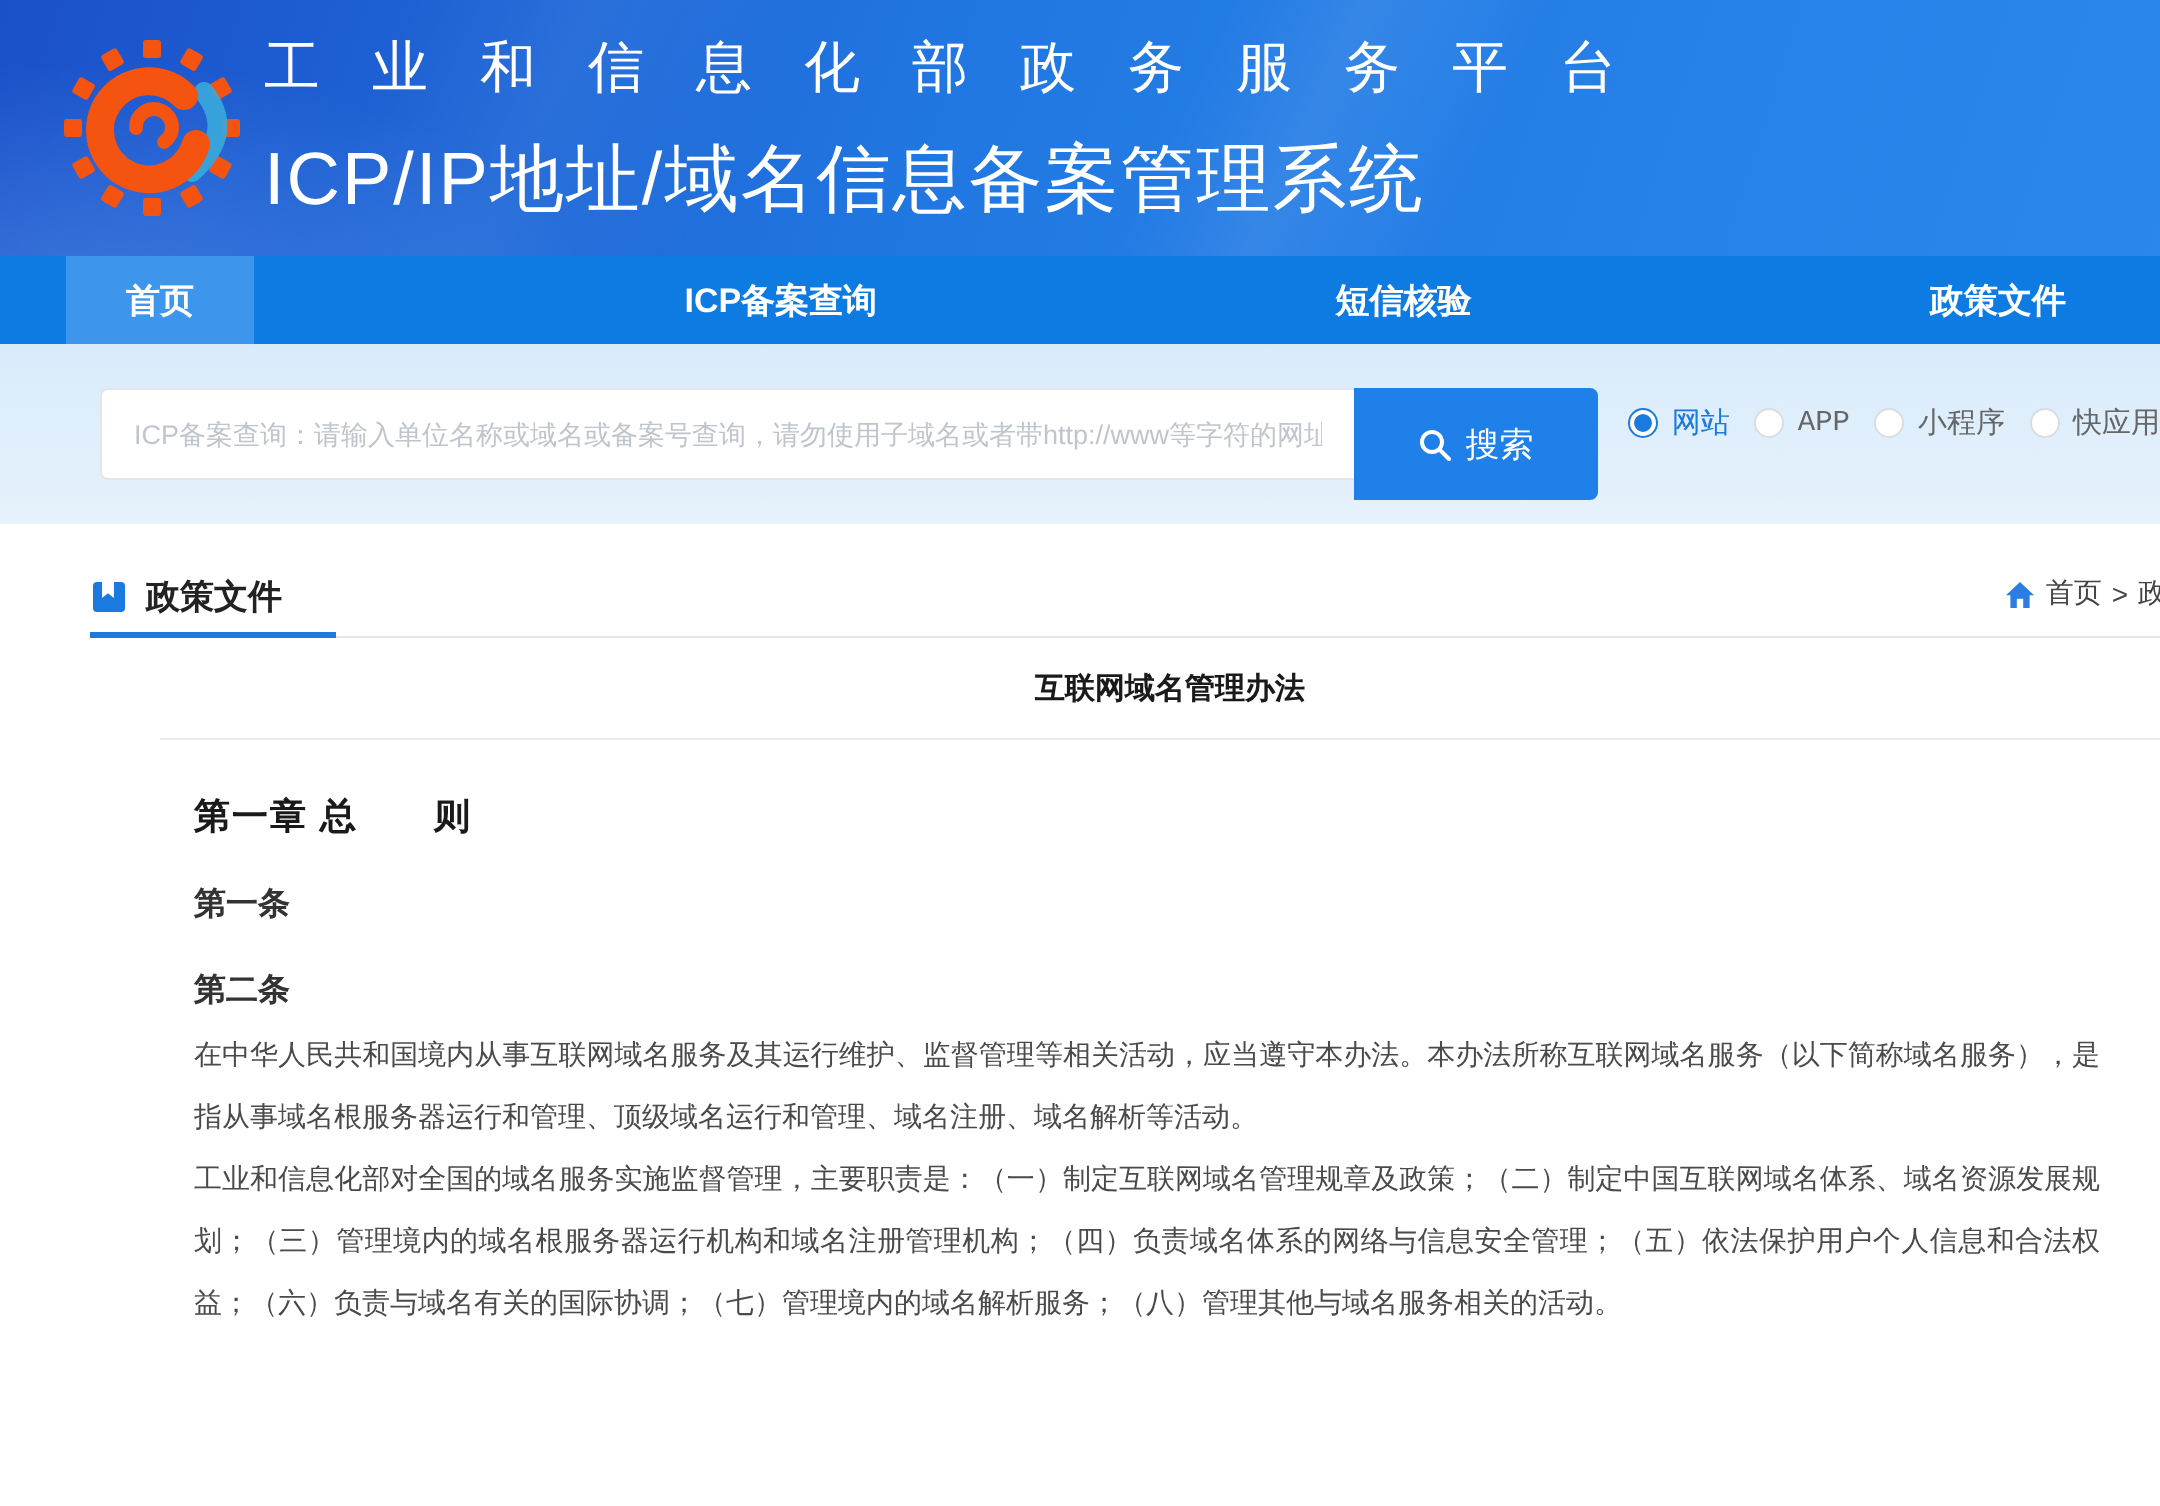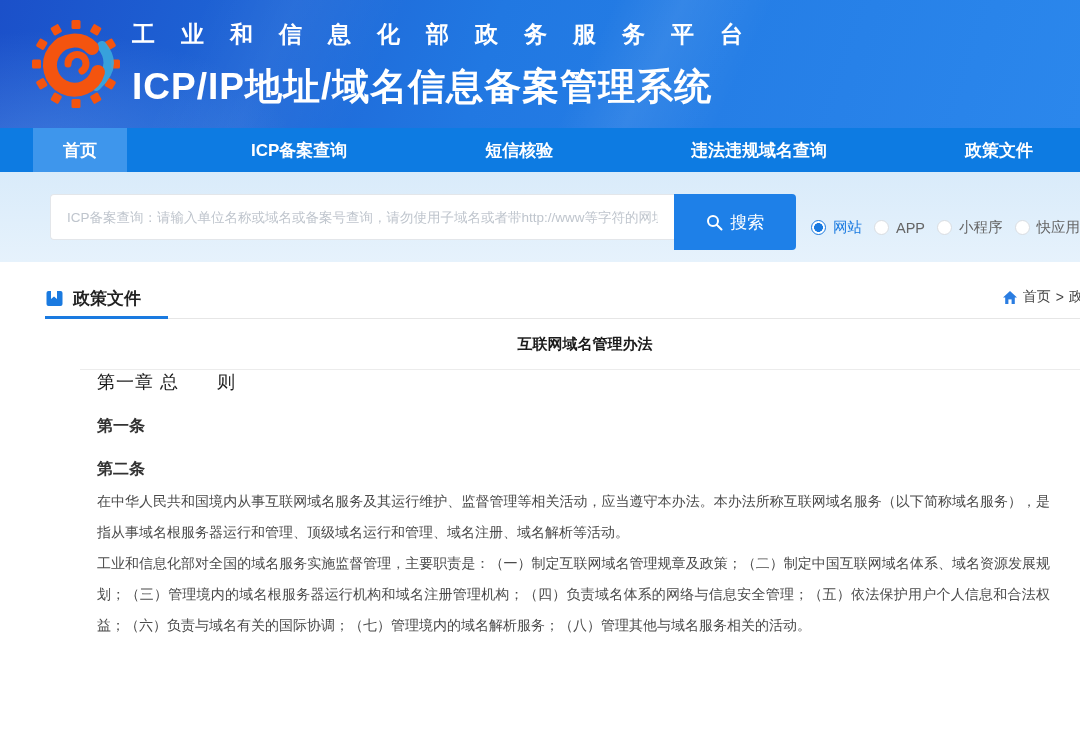--- a/index.html
+++ b/index.html
@@ -11,43 +11,43 @@
     background:linear-gradient(108deg,#1b50c9 0%,#2178e2 45%,#2b87ec 100%);
     display:flex; align-items:center; overflow:hidden; }
   .hdr::before { content:""; position:absolute; inset:0; pointer-events:none;
     background:
       linear-gradient(115deg, rgba(255,255,255,0) 54%, rgba(255,255,255,.08) 60%, rgba(255,255,255,0) 68%),
       linear-gradient(115deg, rgba(255,255,255,0) 18%, rgba(255,255,255,.05) 26%, rgba(255,255,255,0) 36%),
       radial-gradient(ellipse 420px 200px at 4% 118%, rgba(140,200,255,.28), rgba(140,200,255,0) 60%); }
   .logo { position:relative; margin:0 8px 0 28px; width:96px; height:104px;
     display:flex; align-items:center; justify-content:center; }
   .hdr-text { position:relative; padding-top:2px; }
-  .platform { color:#fff; font-size:23px; letter-spacing:26px; white-space:nowrap;
-    margin-bottom:12px; font-weight:700; }
-  .system { color:#fff; font-size:37px; letter-spacing:1px; white-space:nowrap; font-weight:700; }
+  .platform { color:#fff; font-size:28px; letter-spacing:26px; white-space:nowrap;
+    margin-bottom:12px; font-weight:400; }
+  .system { color:#fff; font-size:37px; letter-spacing:1px; white-space:nowrap; font-weight:400; }
 
   
   .nav { height:44px; background:#0d7be2; display:flex; align-items:stretch;
     padding:0 33px; justify-content:space-between; }
   .nav-item { display:flex; align-items:center; padding:0 14px; color:#fff;
     font-size:17px; font-weight:700; cursor:pointer; white-space:nowrap; text-decoration:none; }
   .nav-item.active { background:#3e96ec; padding:0 30px; }
 
   
   .search-sec { height:90px; background:linear-gradient(#d9ebfa,#e6f2fc);
     display:flex; align-items:flex-start; padding:22px 0 0 50px; }
   .search-input { width:655px; height:46px; border:1px solid #e3e6ea; border-right:none;
     border-radius:4px 0 0 4px; background:#fff; padding:0 16px; font-size:13.5px;
     color:#333; outline:none; }
   .search-input::placeholder { color:#bfc5cd; }
   .search-btn { width:128px; height:56px; border:none; background:#1e80e8;
     border-radius:0 4px 4px 0; color:#fff; font-size:17px; display:flex;
     align-items:center; justify-content:center; gap:7px; cursor:pointer; }
   .radios { display:flex; gap:12px; margin-left:15px;
-    margin-top:24px; white-space:nowrap; }
+    margin-top:8px; white-space:nowrap;font-family:Liberation Mono, monospace; }
   .radio { display:flex; align-items:center; gap:7px; cursor:pointer; font-size:14.5px; color:#666; }
   .rb { width:15px; height:15px; border-radius:50%; background:#fff;
     border:1px solid #d9dde2; flex:0 0 auto; }
   .radio.sel .rb { border-color:#1a7ae0;
     background:radial-gradient(circle at center,#1a7ae0 0 4.2px,#fff 4.6px); }
   .radio.sel { color:#1a7ae0; }
 
   
   .page { margin-left:45px; width:1080px; position:relative; }
   .sec-head { position:relative; margin-top:18px; height:36px;
@@ -57,21 +57,21 @@
     gap:5px; font-size:14px; color:#444; white-space:nowrap; }
   .crumb a { color:#444; text-decoration:none; cursor:pointer; }
   .head-line { position:relative; height:3px; }
   .head-line .gray { position:absolute; left:0; right:0; bottom:0; height:1px; background:#e6e6e6; }
   .head-line .blue { position:absolute; left:0; bottom:0; width:123px; height:3px; background:#1a7ae0; }
 
   .art-title { margin-top:16px; text-align:center; font-size:15px; font-weight:700; color:#1a1a1a; }
   .title-sep { margin:15px 0 0 35px; width:1012px; border-bottom:1px solid #ececec; }
 
   .art-body { margin-left:52px; width:953px; color:#4a4a4a; }
-  .chapter { font-size:18px; font-weight:400; color:#1a1a1a; letter-spacing:1px; }
+  .chapter { margin-top:26px; font-size:18px; font-weight:700; color:#1a1a1a; letter-spacing:1px; }
   .art-item h3 { margin:22px 0 6px; font-size:16px; font-weight:700; color:#333; }
   .art-item p { font-size:14px; line-height:31px; text-align:justify; color:#4a4a4a; }
 </style>
 </head>
 <body>
 
 <header class="hdr">
   <div class="logo">
     <svg width="96" height="104" viewBox="0 0 96 104">
       <g fill="#f4540f">
@@ -120,21 +120,20 @@
   <div class="hdr-text">
     <div class="platform">工业和信息化部政务服务平台</div>
     <div class="system">ICP/IP地址/域名信息备案管理系统</div>
   </div>
 </header>
 
 <nav class="nav">
   <a class="nav-item active">首页</a>
   <a class="nav-item">ICP备案查询</a>
   <a class="nav-item">短信核验</a>
-  <a class="nav-item">违法违规域名查询</a>
   <a class="nav-item">政策文件</a>
 </nav>
 
 <section class="search-sec">
   <input class="search-input" type="text" placeholder="ICP备案查询：请输入单位名称或域名或备案号查询，请勿使用子域名或者带http://www等字符的网址查询" style="">
   <button class="search-btn">
     <svg width="17" height="17" viewBox="0 0 17 17">
       <circle cx="7" cy="7" r="5" fill="none" stroke="#fff" stroke-width="2"></circle>
       <line x1="11" y1="11" x2="15.5" y2="15.5" stroke="#fff" stroke-width="2" stroke-linecap="round"></line>
     </svg>

